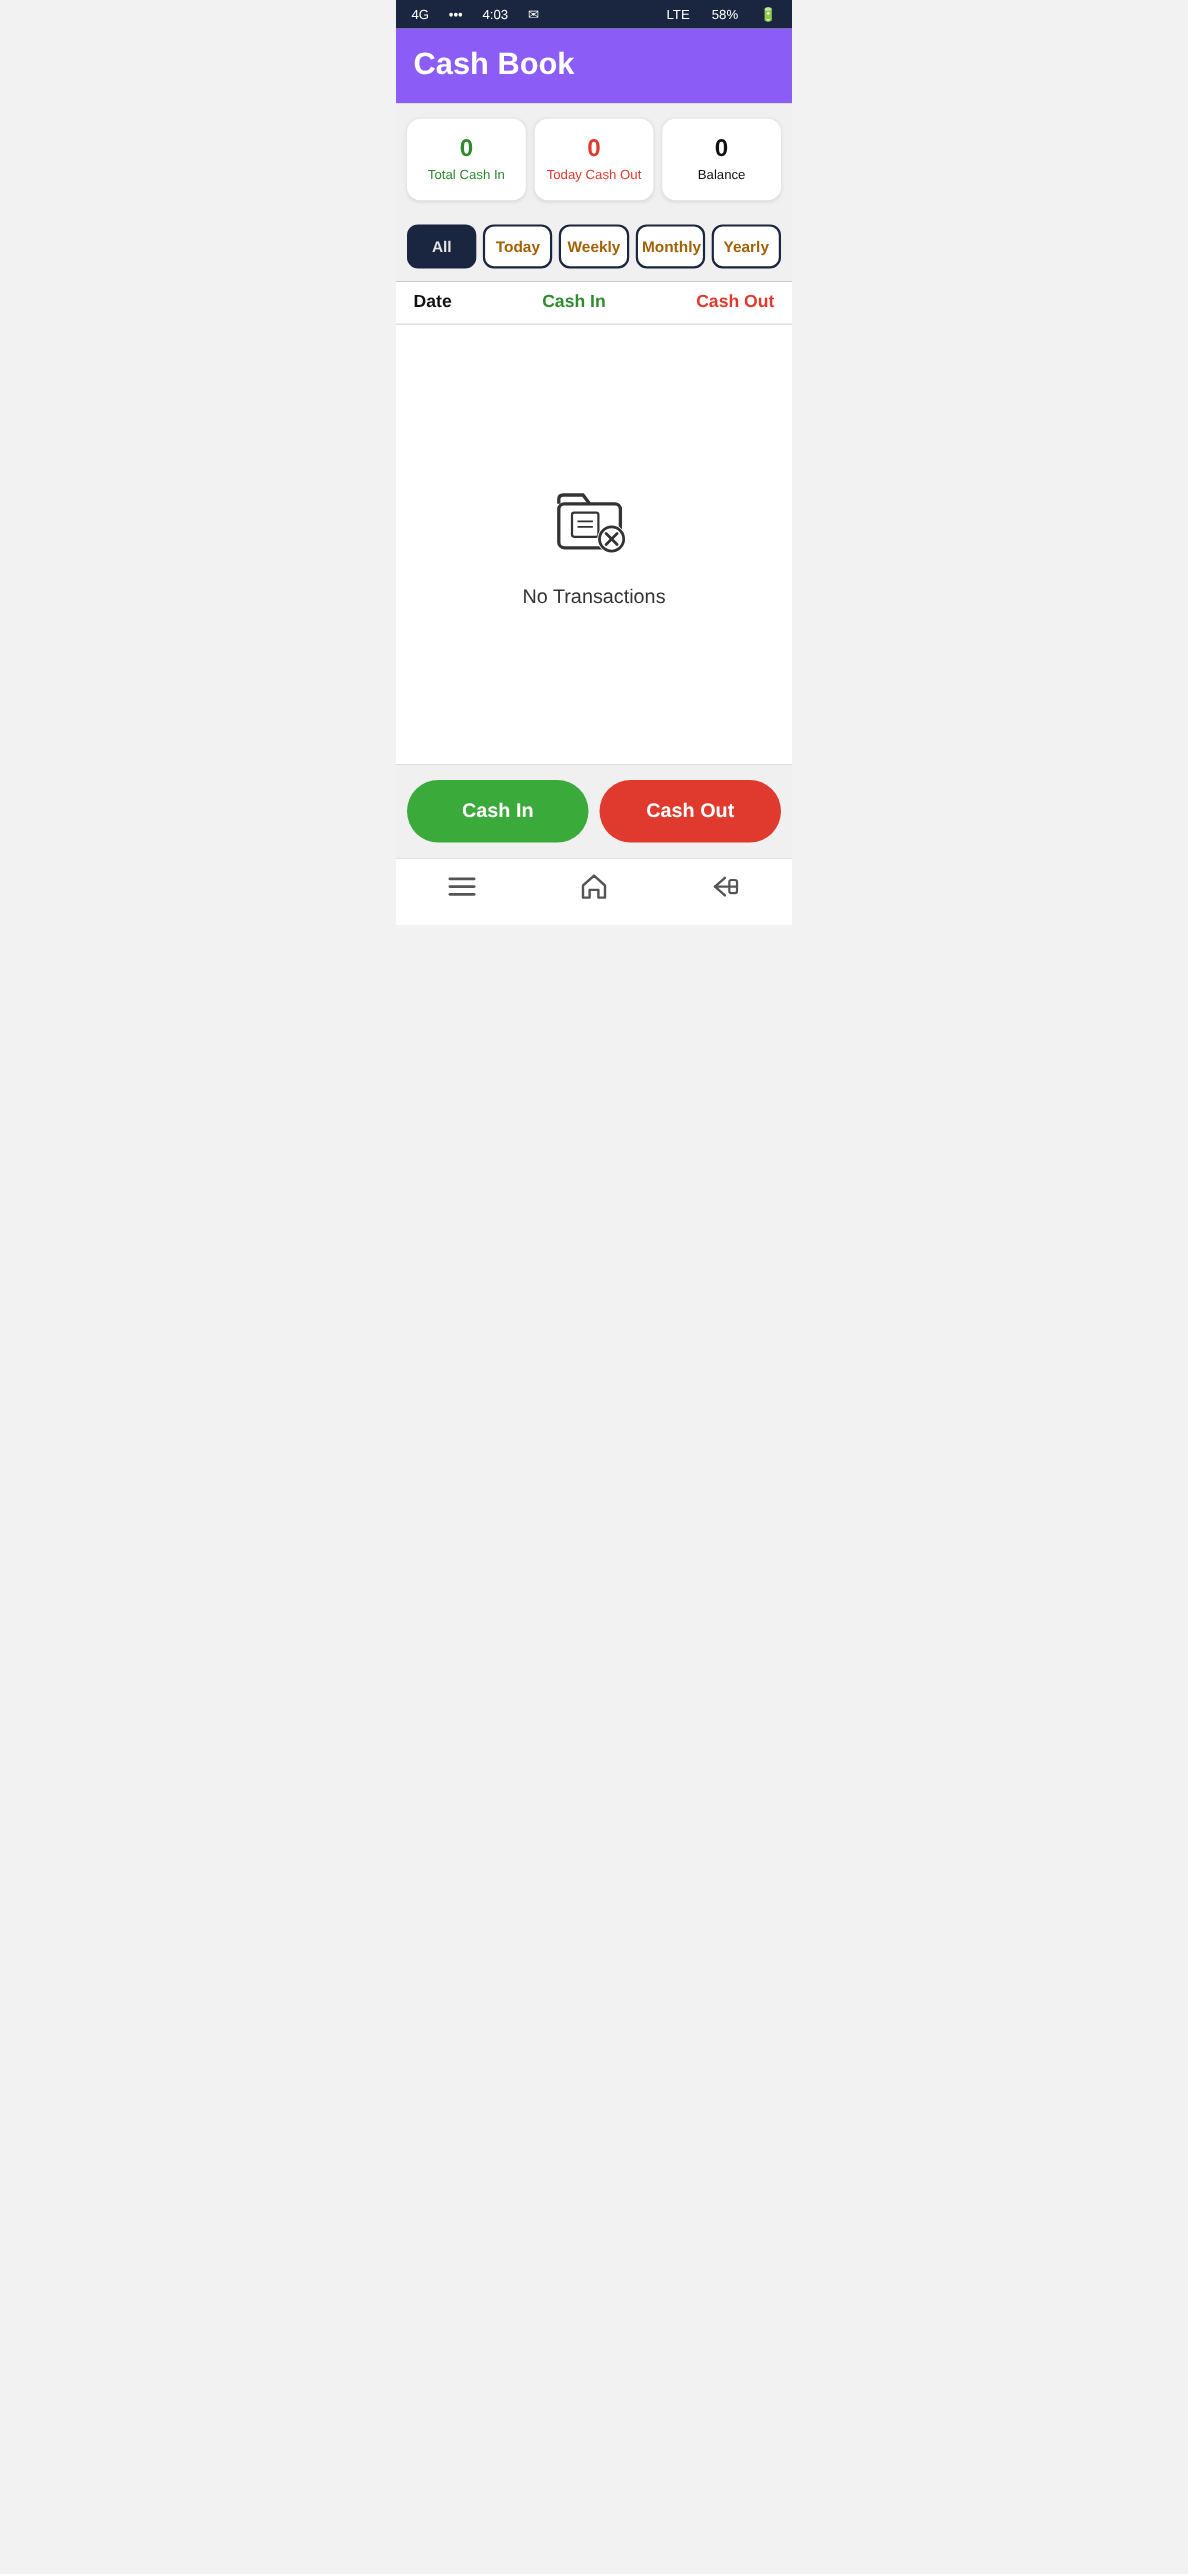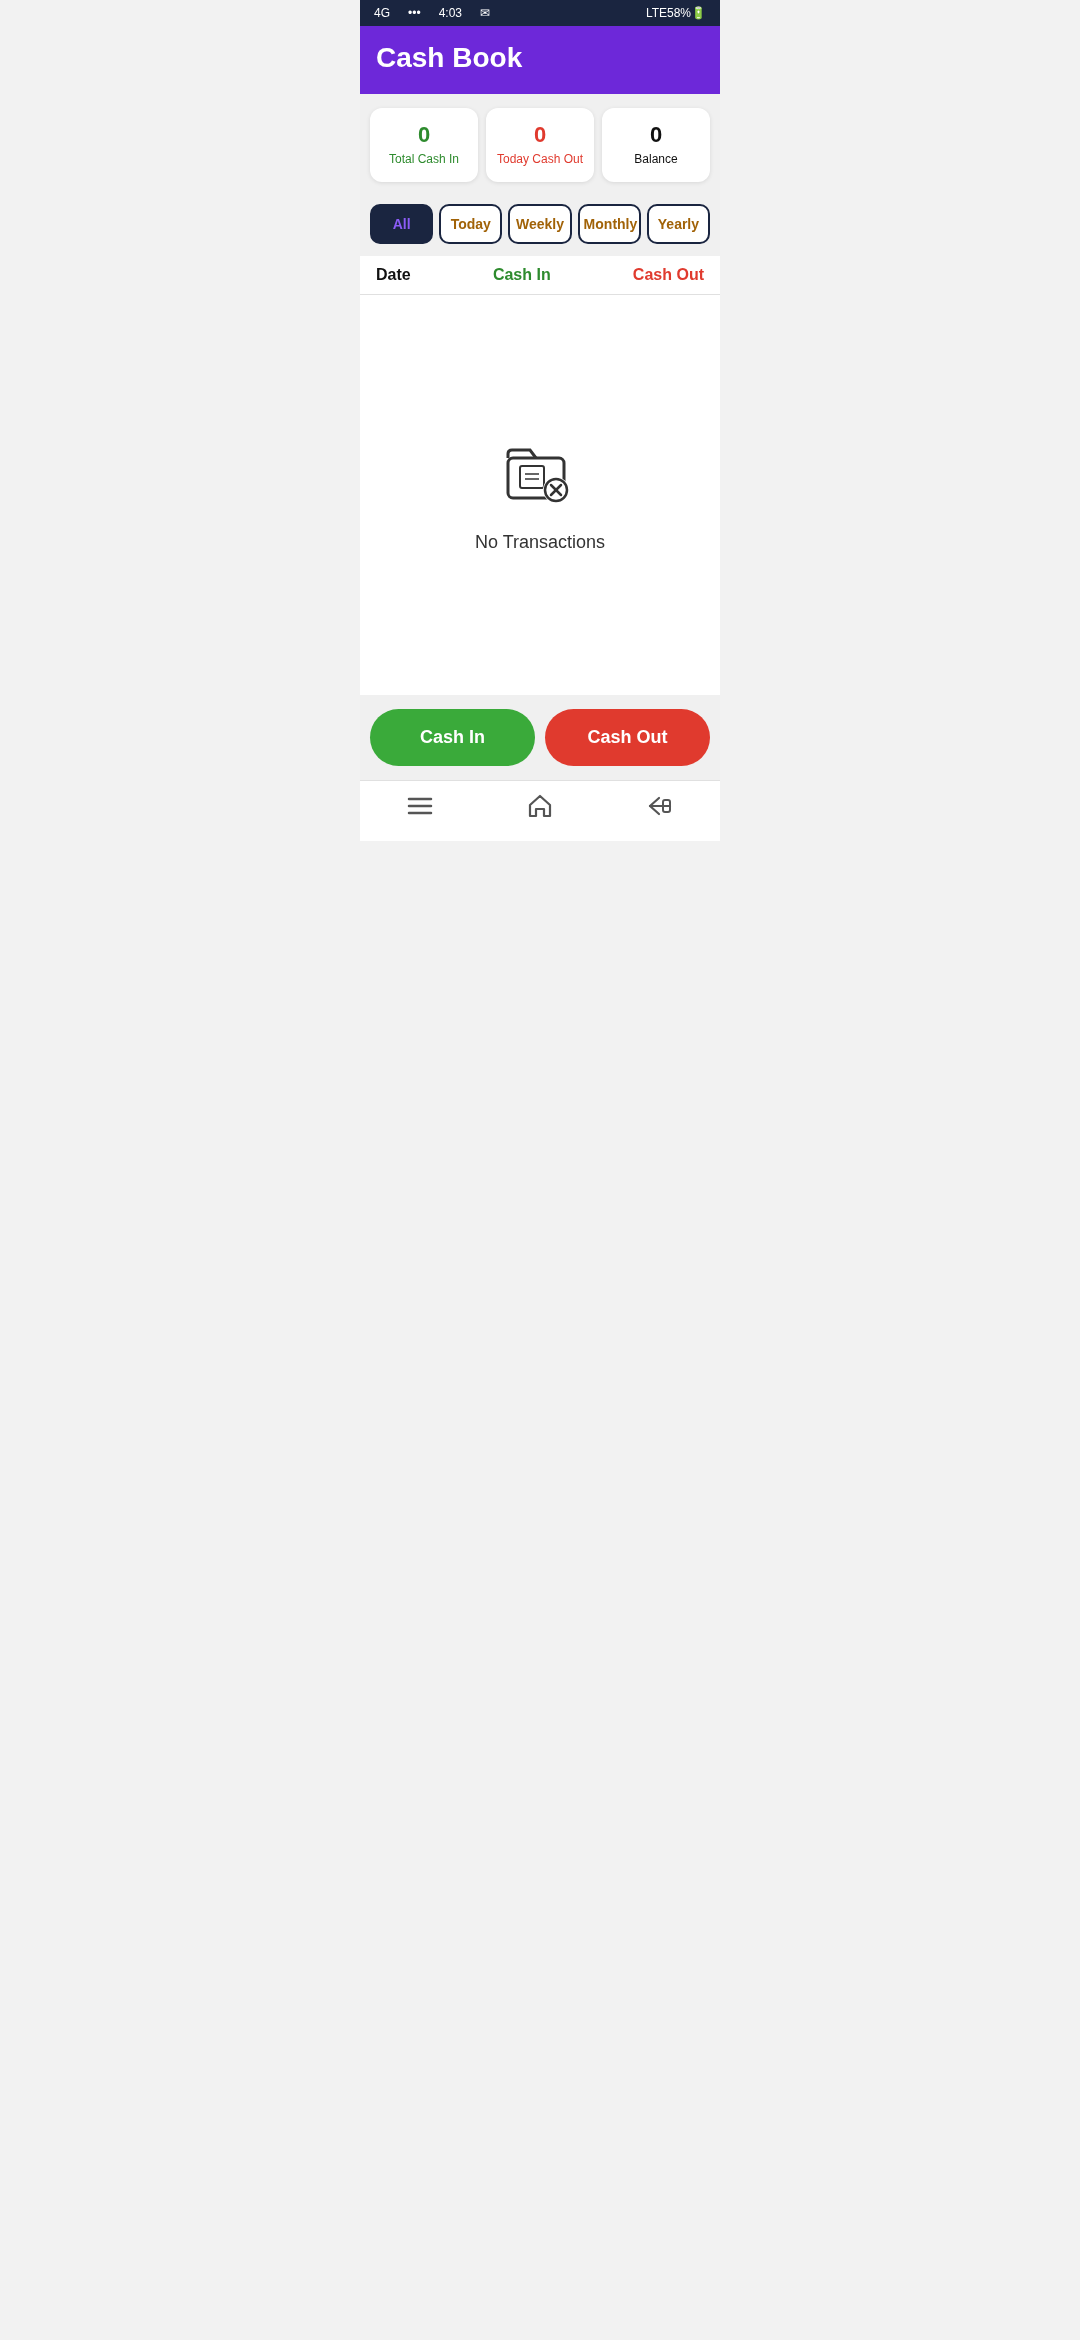--- a/index.html
+++ b/index.html
@@ -28,26 +28,26 @@
       align-items: center;
     }
     .status-left {
       display: flex;
       align-items: center;
       gap: 18px;
     }
     .status-right {
       display: flex;
       align-items: center;
-      gap: 0;
+      gap: 20px;
     }
 
     
     .header {
-      background: #6d28d9;
+      background: #8b5cf6;
       color: white;
       padding: 16px 16px 20px 16px;
     }
     .header h1 {
       font-size: 28px;
       font-weight: 700;
     }
 
     
     .summary-cards {
@@ -94,21 +94,21 @@
       border: 2px solid #1a2540;
       background: white;
       font-size: 14px;
       font-weight: 600;
       color: #a16207;
       cursor: pointer;
       text-align: center;
     }
     .filter-tab.active {
       background: #1a2540;
-      color: #8b5cf6;
+      color: #e5e5e5;
     }
 
     
     .table-header {
       display: flex;
       justify-content: space-between;
       padding: 10px 16px;
       background: white;
       border-bottom: 1px solid #e0e0e0;
     }

